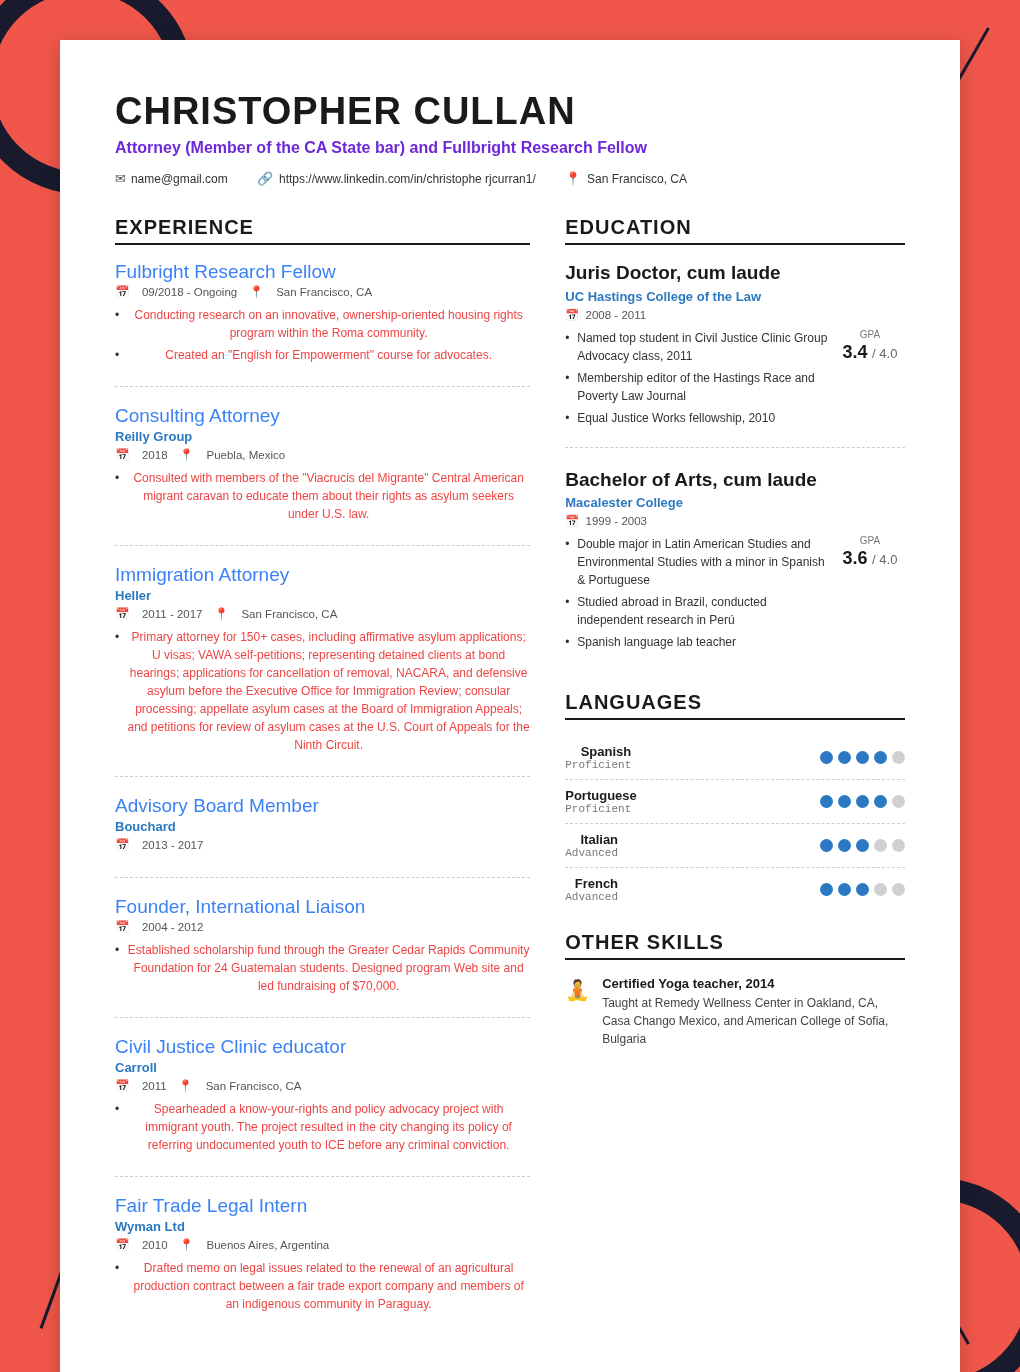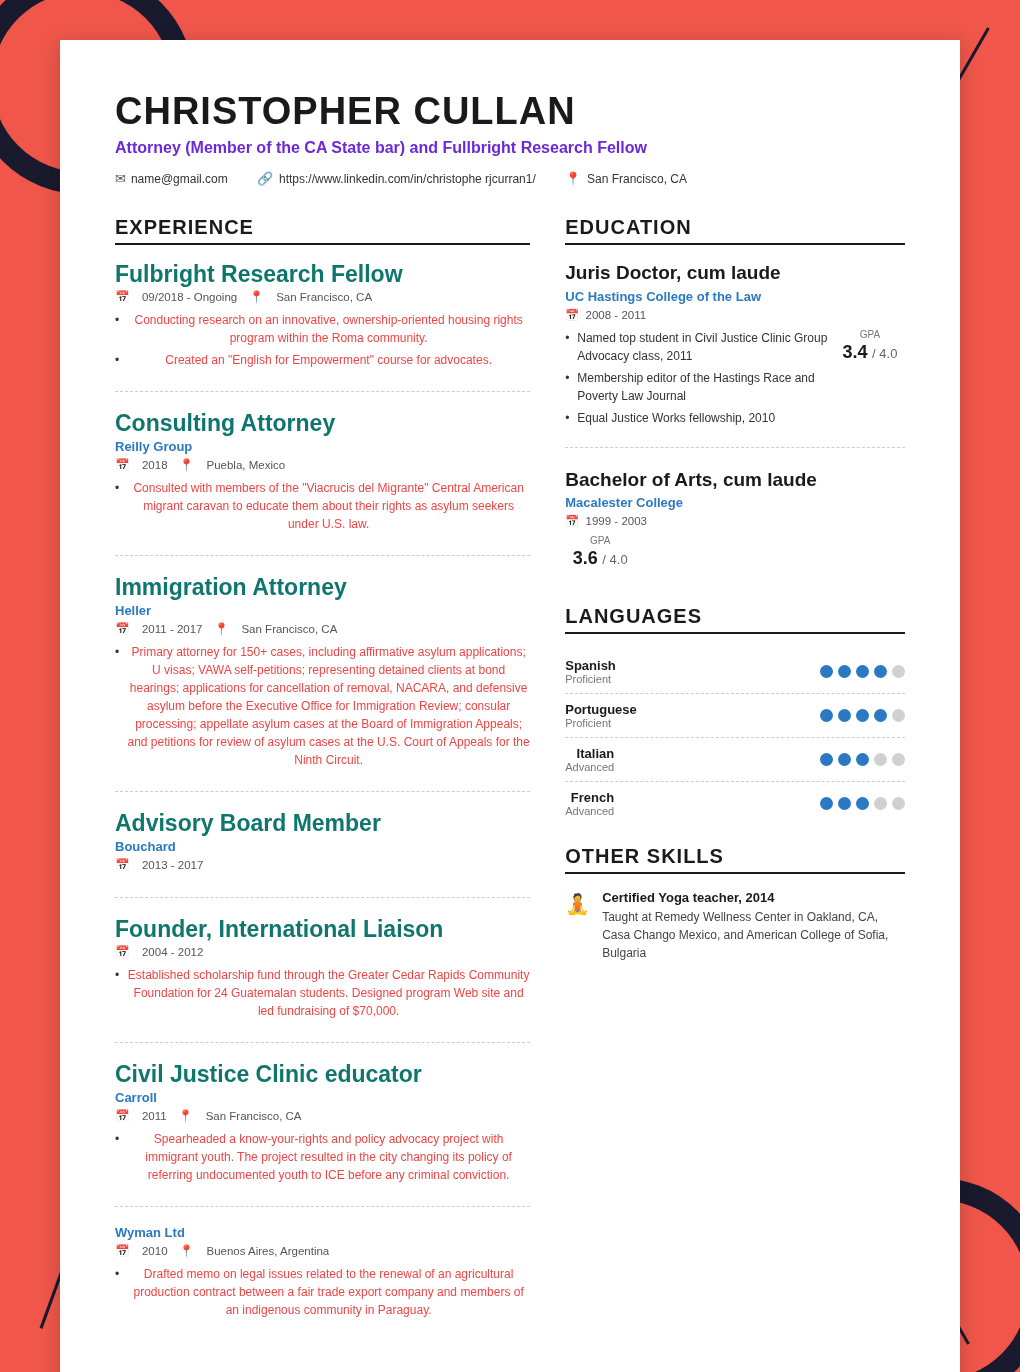--- a/index.html
+++ b/index.html
@@ -94,23 +94,23 @@
     }
     .job-block {
       margin-bottom: 18px;
       padding-bottom: 18px;
       border-bottom: 1px dashed #ccc;
     }
     .job-block:last-child {
       border-bottom: none;
     }
     .job-title {
-      font-size: 23px;
-      font-weight: 700;
-      color: #0f766e;
+      font-size: 19px;
+      font-weight: 400;
+      color: #3b82f6;
       margin-bottom: 2px;
     }
     .job-company {
       font-size: 13px;
       font-weight: 700;
       color: #2b79c2;
       margin-bottom: 4px;
     }
     .job-meta {
       display: flex;
@@ -221,20 +221,21 @@
     .lang-row:last-child { border-bottom: none; }
     .lang-name {
       font-size: 13px;
       font-weight: 700;
       color: #1a1a1a;
       text-align: right;
     }
     .lang-level {
       font-size: 11px;
       color: #777;
+      font-family: Liberation Mono, monospace;
     }
     .lang-dots {
       display: flex;
       gap: 5px;
     }
     .dot {
       width: 13px;
       height: 13px;
       border-radius: 50%;
       background: #2b79c2;
@@ -400,20 +401,21 @@
               <span class="meta-icon">📅</span>
                   <span>2011</span>
               <span class="meta-icon">📍</span>
                  <span>San Francisco, CA</span>
             </div>
     <ul class="job-bullets">
               <li>Spearheaded a know-your-rights and policy advocacy project with immigrant youth. The project resulted in the city changing its policy of referring undocumented youth to ICE before any criminal conviction.</li>
             </ul>
   </div>
           <div class="job-block">
+    <div class="job-title">Fair Trade Legal Intern</div>
     <div class="job-company">Wyman Ltd</div>
     <div class="job-meta">
               <span class="meta-icon">📅</span>
                   <span>2010</span>
               <span class="meta-icon">📍</span>
                  <span>Buenos Aires, Argentina</span>
             </div>
     <ul class="job-bullets">
               <li>Drafted memo on legal issues related to the renewal of an agricultural production contract between a fair trade export company and members of an indigenous community in Paraguay.</li>
             </ul>
@@ -448,20 +450,25 @@
     </div>
   </div>
           <div class="edu-block">
     <div class="edu-degree">Bachelor of Arts, cum laude</div>
     <div class="edu-school">Macalester College</div>
     <div class="edu-meta">
       <span>📅</span>
       <span>1999 - 2003</span>
     </div>
     <div class="edu-content">
+      <ul class="edu-bullets">
+                <li>Double major in Latin American Studies and Environmental Studies with a minor in Spanish &amp; Portuguese</li>
+                <li>Studied abroad in Brazil, conducted independent research in Perú</li>
+                <li>Spanish language lab teacher</li>
+              </ul>
       <div class="gpa-box">
         <div class="gpa-label">GPA</div>
         <div>
           <span class="gpa-value">3.6</span>
           <span class="gpa-denom"> / 4.0</span>
         </div>
       </div>
     </div>
   </div>
         </div>

